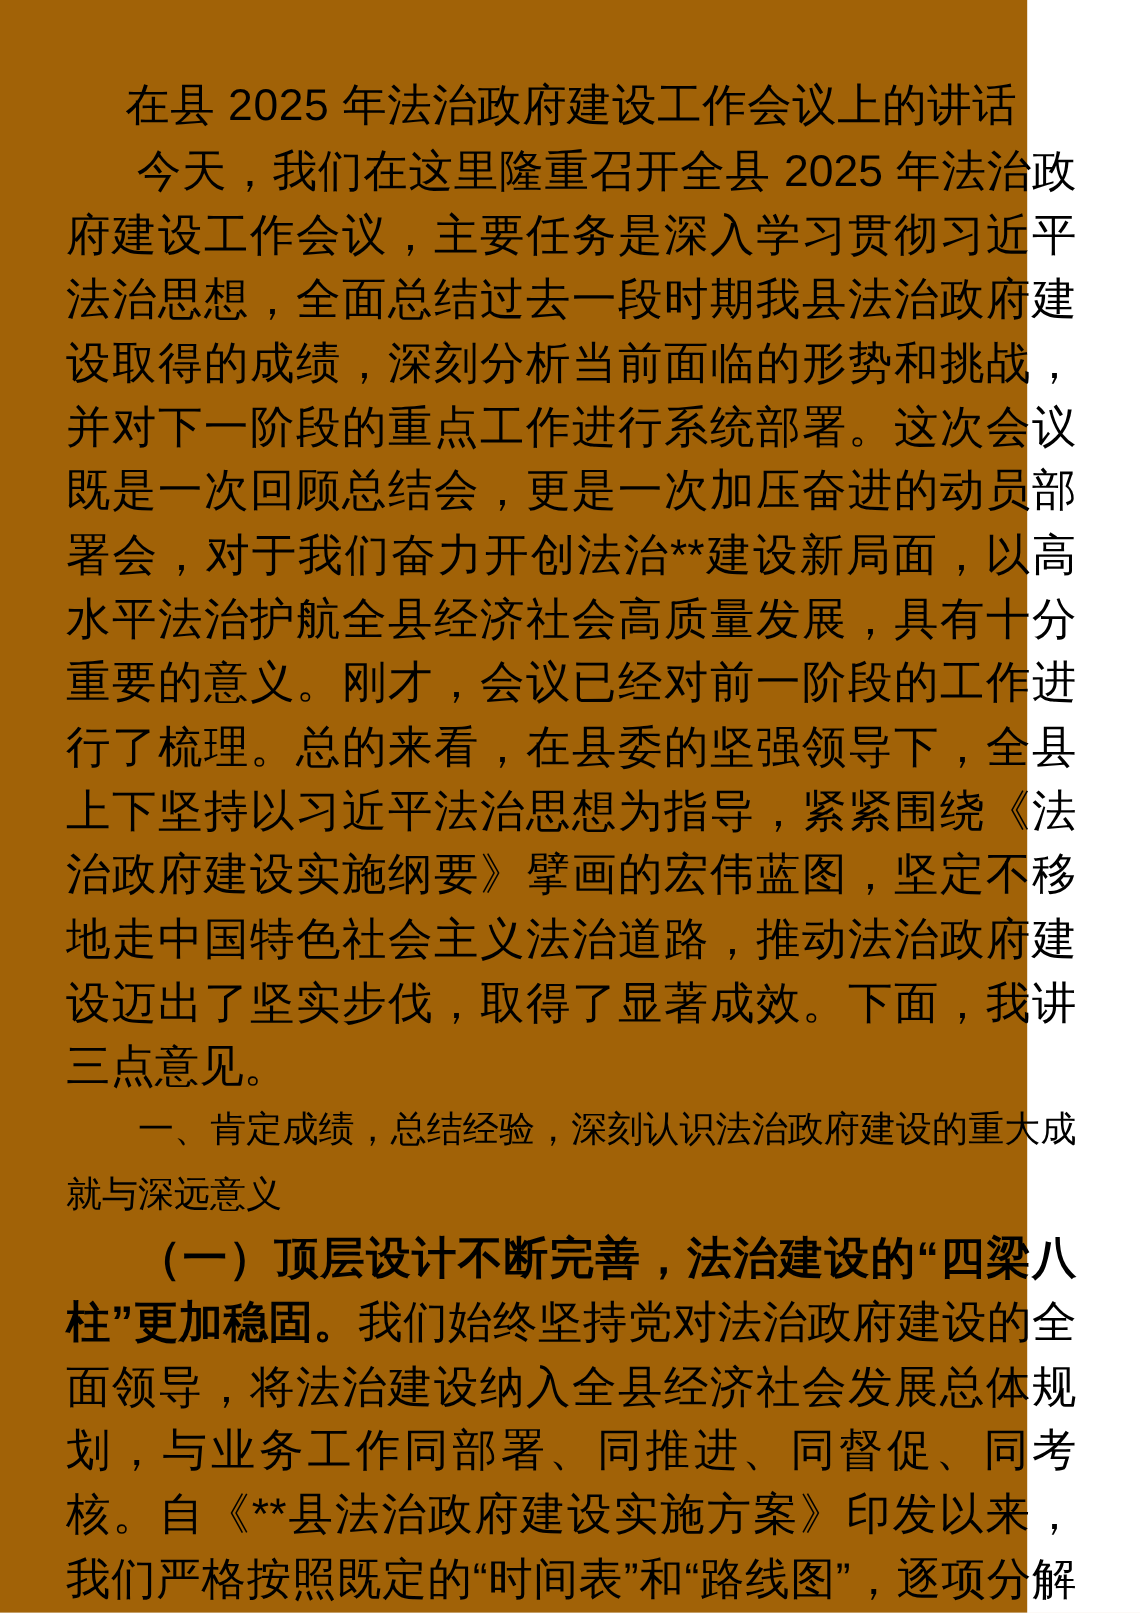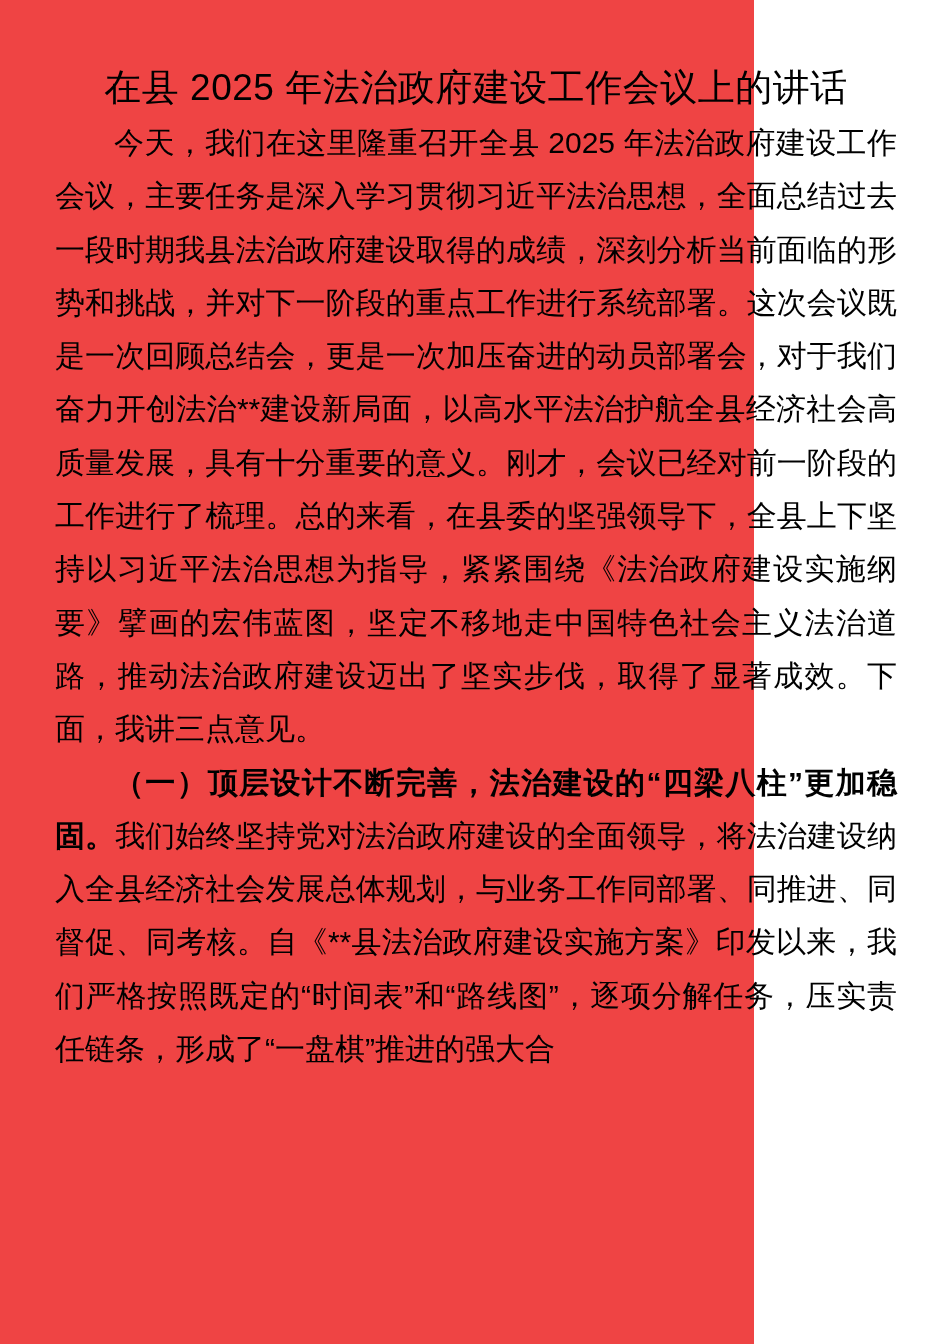--- a/index.html
+++ b/index.html
@@ -11,23 +11,23 @@
     width: 950px;
     height: 1344px;
     overflow: hidden;
     font-family: "Liberation Sans", "DejaVu Sans", sans-serif;
     color: #000000;
     -webkit-font-smoothing: antialiased;
   }
 
   .page {
     position: relative;
-    width: 754px;
+    width: 856px;
     height: 1344px;
-    background: #ef4444;
+    background: #a16207;
     box-sizing: border-box;
     padding: 0;
   }
 
   .content {
     position: absolute;
     left: 55px;
     top: 0;
     width: 842px;
   }
@@ -51,21 +51,21 @@
     font-size: 29px;
     line-height: 53px;
     margin: 0;
     padding-top: 14px;
     text-align: left;
   }
 
   
   .para {
     font-family: "Liberation Sans", "DejaVu Sans", sans-serif;
-    font-size: 30px;
+    font-size: 37px;
     line-height: 53.3px;
     margin: 0;
     text-align: justify;
     text-justify: inter-character;
     text-indent: 59px;
     word-break: break-all;
     letter-spacing: 0px;
   }
 
   
@@ -90,18 +90,19 @@
 <body>
 
 <div class="page">
   <div class="content">
 
     <h1 class="doc-title">在县 2025 年法治政府建设工作会议上的讲话</h1>
 
 
     <p class="para">今天，我们在这里隆重召开全县 2025 年法治政府建设工作会议，主要任务是深入学习贯彻习近平法治思想，全面总结过去一段时期我县法治政府建设取得的成绩，深刻分析当前面临的形势和挑战，并对下一阶段的重点工作进行系统部署。这次会议既是一次回顾总结会，更是一次加压奋进的动员部署会，对于我们奋力开创法治**建设新局面，以高水平法治护航全县经济社会高质量发展，具有十分重要的意义。刚才，会议已经对前一阶段的工作进行了梳理。总的来看，在县委的坚强领导下，全县上下坚持以习近平法治思想为指导，紧紧围绕《法治政府建设实施纲要》擘画的宏伟蓝图，坚定不移地走中国特色社会主义法治道路，推动法治政府建设迈出了坚实步伐，取得了显著成效。下面，我讲三点意见。</p>
 
+    <p class="heading-1">一、肯定成绩，总结经验，深刻认识法治政府建设的重大成就与深远意义</p>
 
 
     <p class="para"><span class="b">（一）顶层设计不断完善，法治建设的“四梁八柱”更加稳固。</span><span>我们始终坚持党对法治政府建设的全面领导，将法治建设纳入全县经济社会发展总体规划，与业务工作同部署、同推进、同督促、同考核。自《**县法治政府建设实施方案》印发以来，我们严格按照既定的“时间表”和“路线图”，逐项分解任务，压实责任链条，形成了“一盘棋”推进的强大合</span></p>
 
   </div>
 </div>
 
 </body></html>

